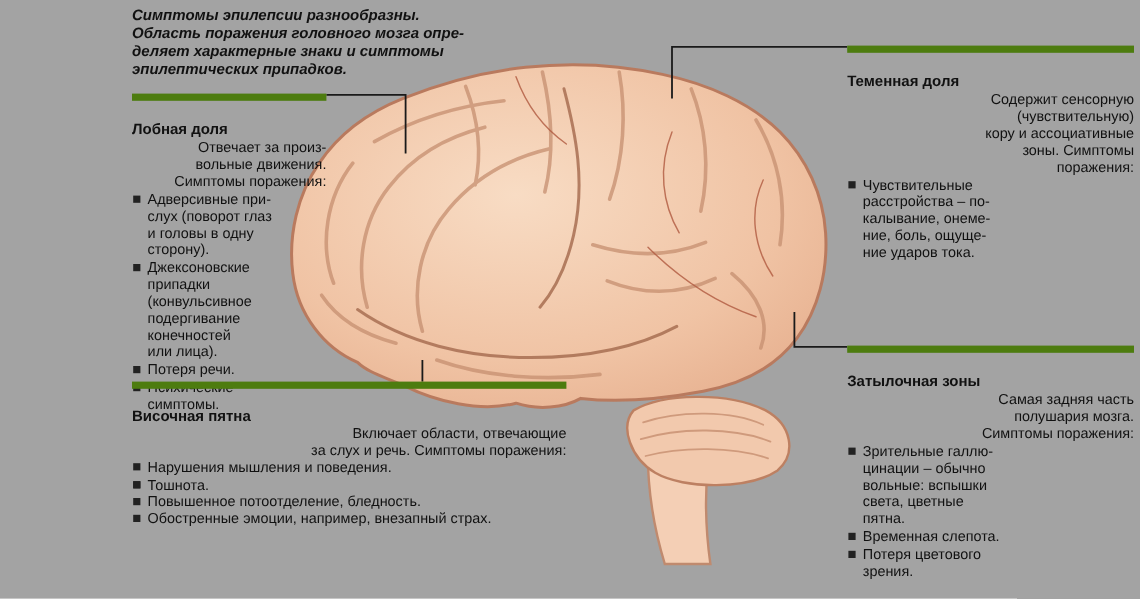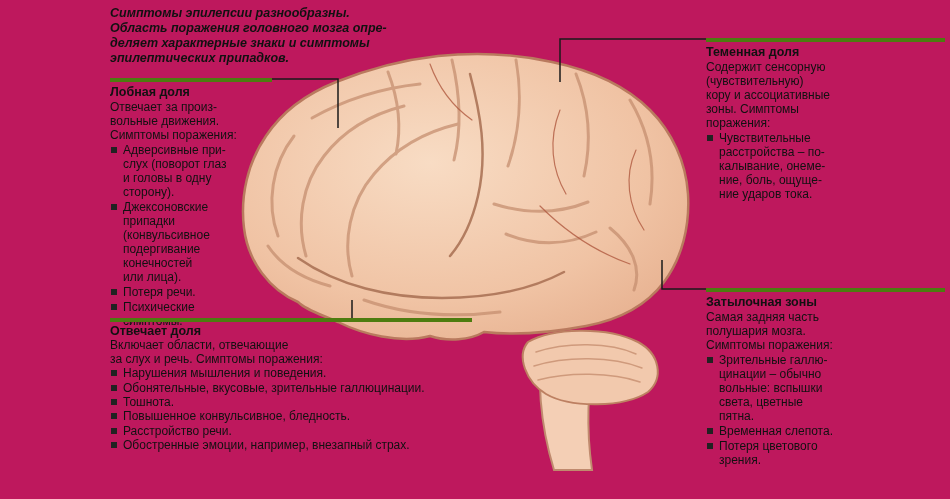--- a/index.html
+++ b/index.html
@@ -1,32 +1,32 @@
 <!DOCTYPE html>
 <html><head>
 <meta charset="utf-8">
 <style>
   html,body{margin:0;padding:0;background:#fff;}
   .stage{
-    position:relative;width:950px;height:499px;background:#be185d;overflow:hidden;
+    position:relative;width:950px;height:499px;background:#a3a3a3;overflow:hidden;
     font-family:"Liberation Sans",sans-serif;color:#111;
   }
   svg.diagram{position:absolute;left:0;top:0;}
 
   .intro{
     position:absolute;left:110px;top:6px;width:300px;
     font-style:italic;font-weight:bold;font-size:12.5px;line-height:15px;
     white-space:pre-line;
   }
   .label-block{
     position:absolute;font-size:12px;line-height:14px;
-    border-top:4px solid #4d7c0f;padding-top:3px;
+    border-top:6px solid #4d7c0f;padding-top:17px;
   }
   .label-block h3{margin:0 0 1px 0;font-size:12.5px;font-weight:bold;}
-  .label-block p{margin:0 0 1px 0;white-space:pre-line;}
+  .label-block p{margin:0 0 1px 0;white-space:pre-line;text-align:right;}
   .label-block ul{list-style:none;margin:0;padding:0;}
   .label-block li{position:relative;padding-left:13px;margin-bottom:1px;}
   .sq{position:absolute;left:1px;top:4px;width:6px;height:6px;background:#222;}
   .li-text{white-space:pre-line;margin-top:20px;}
 
   .frontal{left:110px;top:78px;width:162px;}
   .temporal{left:110px;top:318px;width:362px;line-height:13.4px;}
   .temporal .sq{top:3px;}
   .parietal{left:706px;top:38px;width:239px;}
   .occipital{left:706px;top:288px;width:239px;}
@@ -127,30 +127,28 @@
 подергивание
 конечностей
 или лица).</span></li>
       <li><span class="sq"></span><span class="li-text">Потеря речи.</span></li>
       <li><span class="sq"></span><span class="li-text">Психические
 симптомы.</span></li>
     </ul>
   </section>
 
   <section class="label-block temporal">
-    <h3>Отвечает доля</h3>
+    <h3>Височная пятна</h3>
     <p>Включает области, отвечающие
 за слух и речь. Симптомы поражения:</p>
     <ul>
       <li><span class="sq"></span><span class="li-text">Нарушения мышления и поведения.</span></li>
       <li><span class="sq"></span></li>
-      <li><span class="sq"></span><span class="li-text">Обонятельные, вкусовые, зрительные галлюцинации.</span></li>
       <li><span class="sq"></span><span class="li-text">Тошнота.</span></li>
-      <li><span class="sq"></span><span class="li-text">Повышенное конвульсивное, бледность.</span></li>
-      <li><span class="sq"></span><span class="li-text">Расстройство речи.</span></li>
+      <li><span class="sq"></span><span class="li-text">Повышенное потоотделение, бледность.</span></li>
       <li><span class="sq"></span><span class="li-text">Обостренные эмоции, например, внезапный страх.</span></li>
     </ul>
   </section>
 
   <section class="label-block parietal">
     <h3>Теменная доля</h3>
     <p>Содержит сенсорную
 (чувствительную)
 кору и ассоциативные
 зоны. Симптомы

